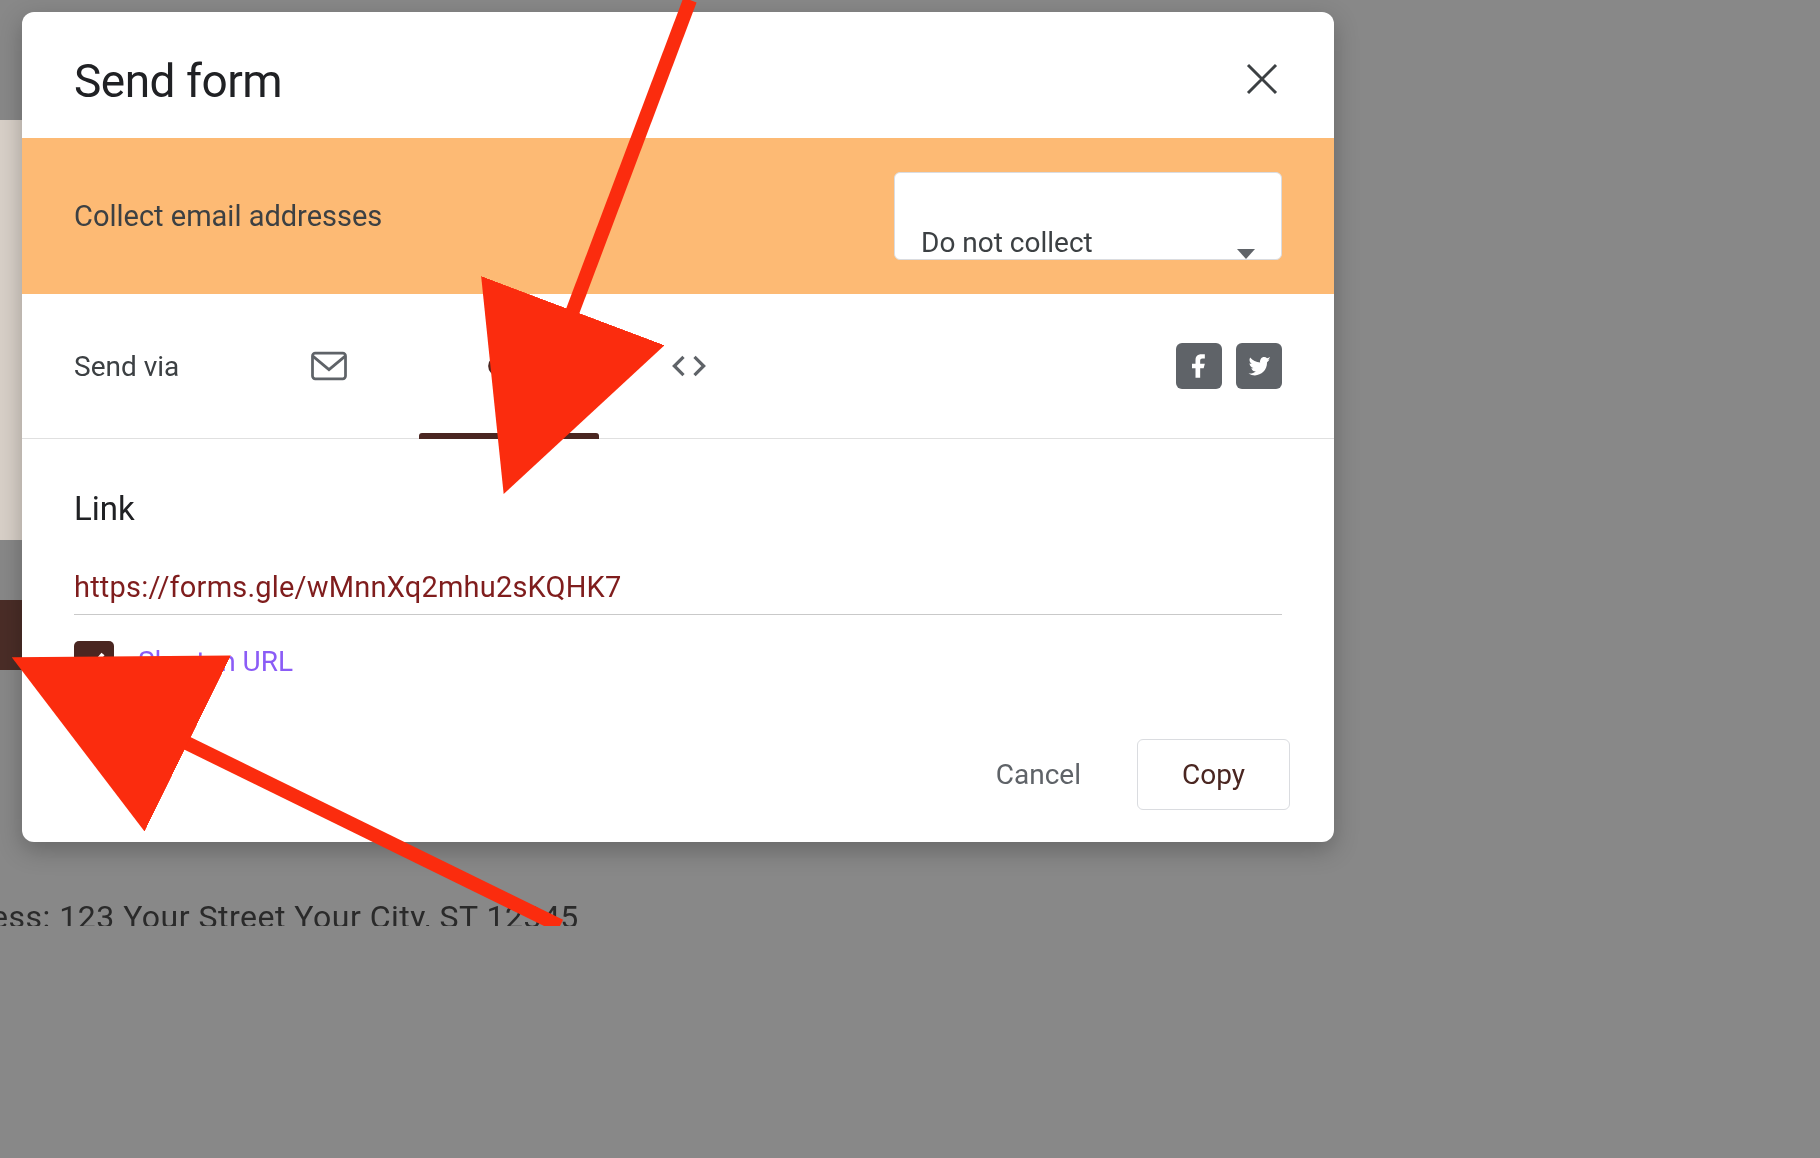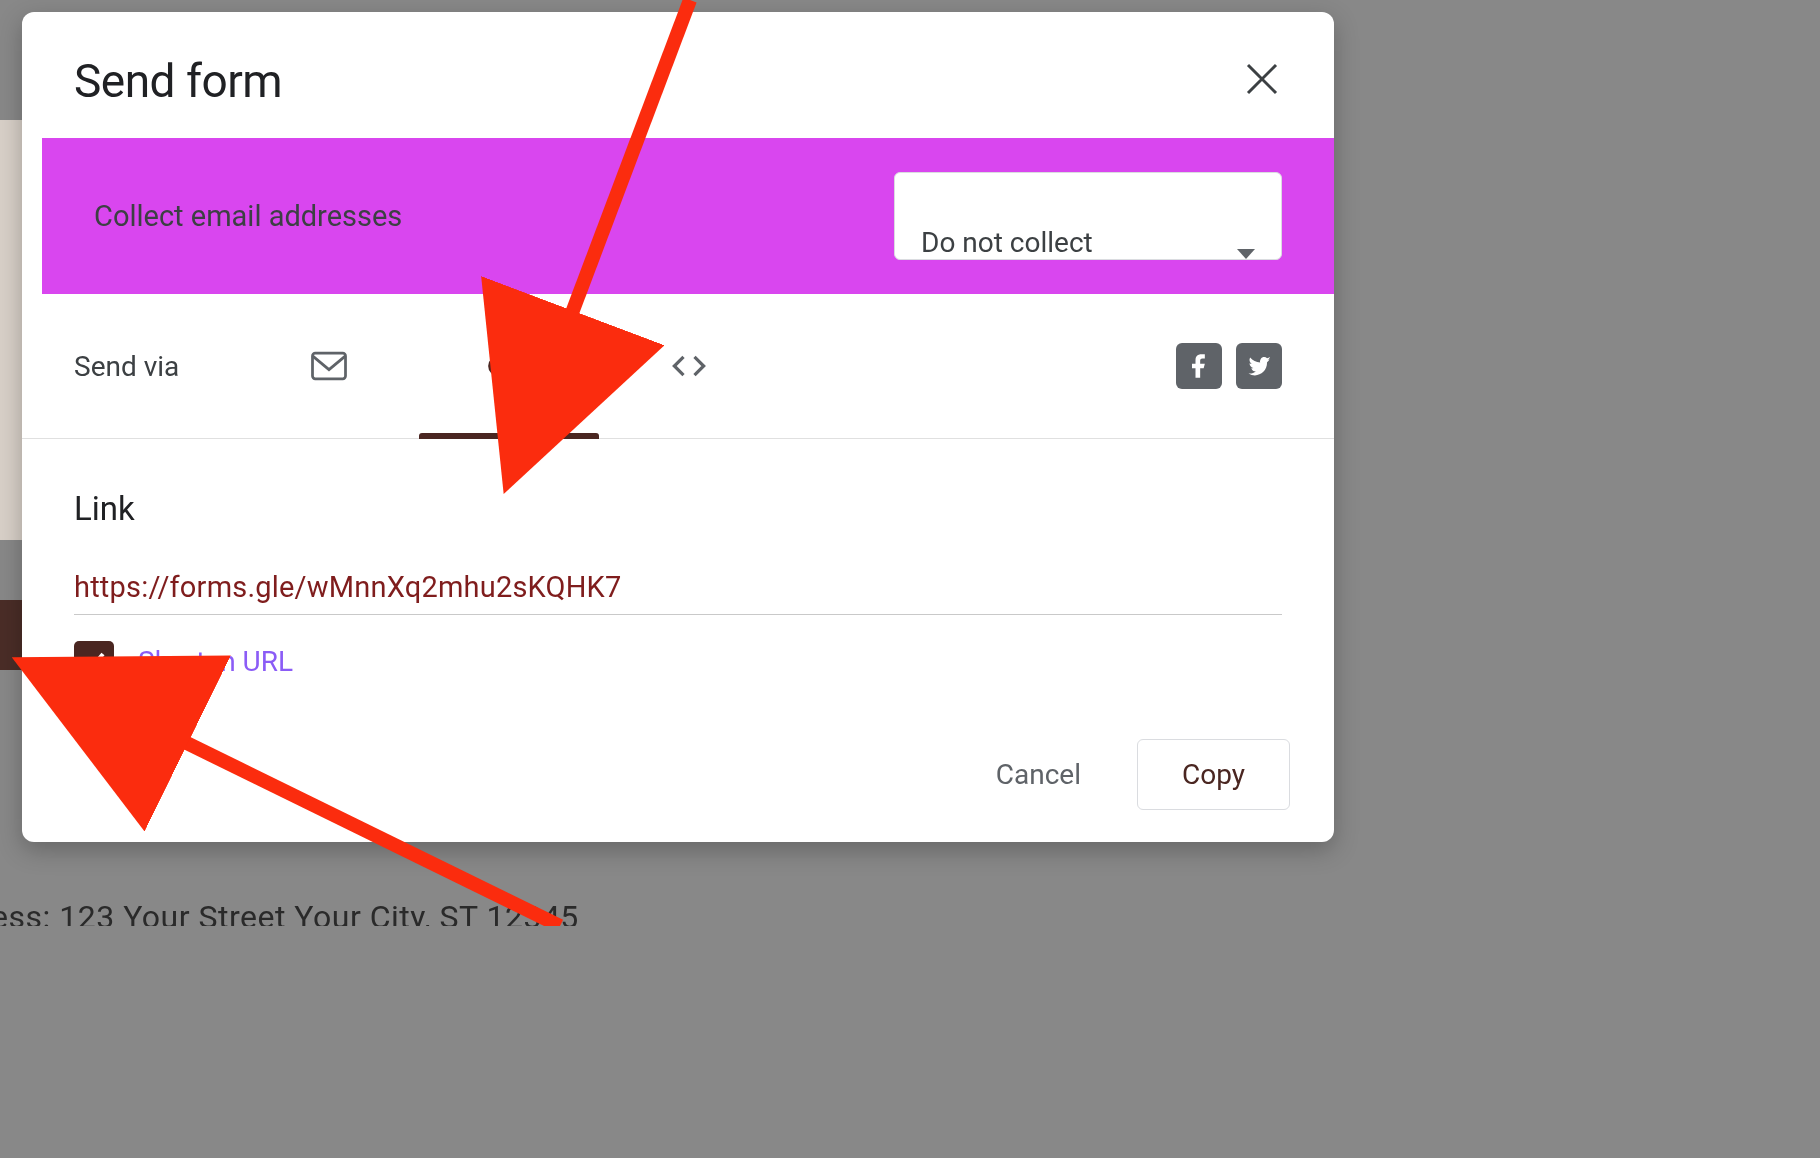--- a/index.html
+++ b/index.html
@@ -21,24 +21,23 @@
     display: flex; flex-direction: column;
   }
 
   .dlg-header {
     display: flex; align-items: center; justify-content: space-between;
     padding: 42px 52px 30px 52px;
   }
   .dlg-title { font-size: 46px; color: #202124; font-weight: 400; letter-spacing: -0.5px; }
 
   .collect-row {
-    background: #d946ef;
+    background: #fdba74;
     display: flex; align-items: center; justify-content: space-between;
     padding: 34px 52px;
-    margin-left: 20px;
   }
   .collect-label { font-size: 29px; color: #3c4043; }
   .collect-select {
     background: #fff; border: 1px solid #dadce0; border-radius: 6px;
     width: 388px; height: 88px;
     display: flex; align-items: flex-end; justify-content: space-between;
     padding: 0 26px; cursor: pointer;
     font-size: 28px; color: #3c4043;
   }
   .caret-down {

